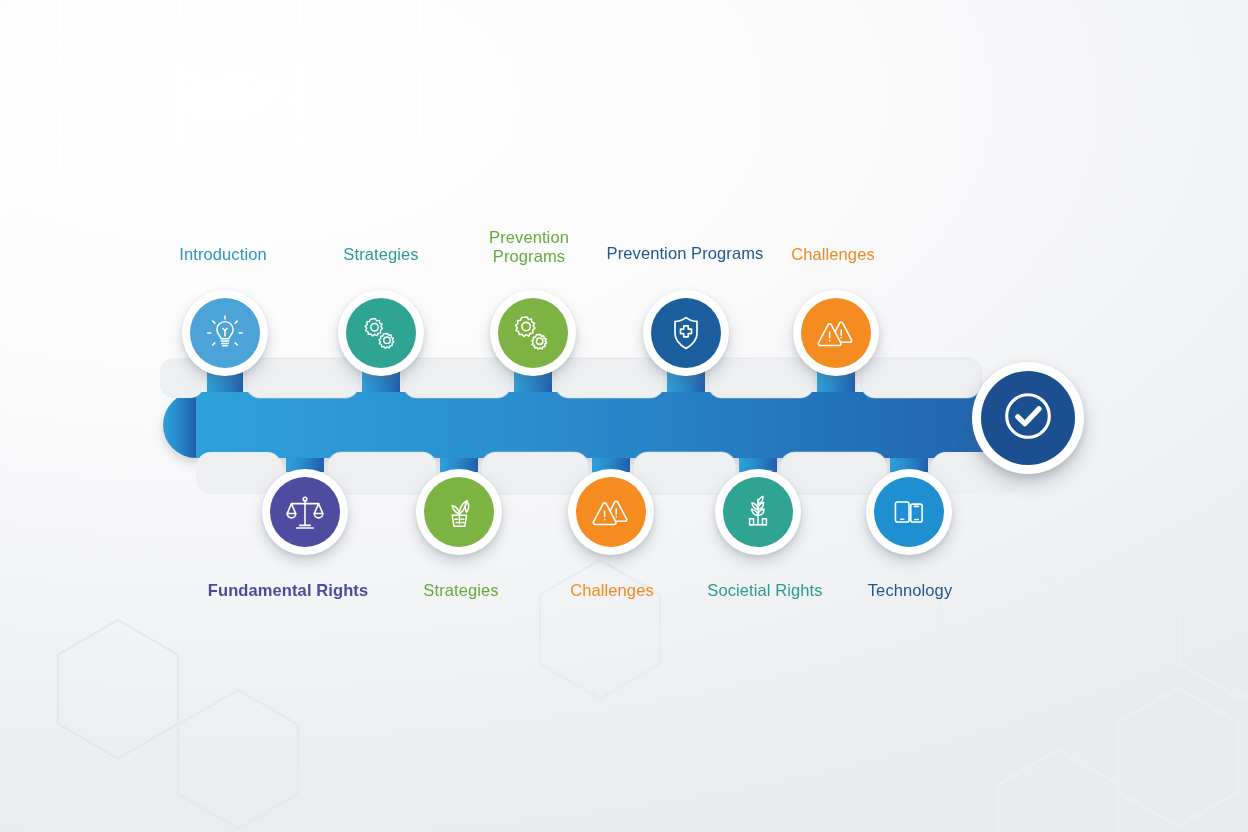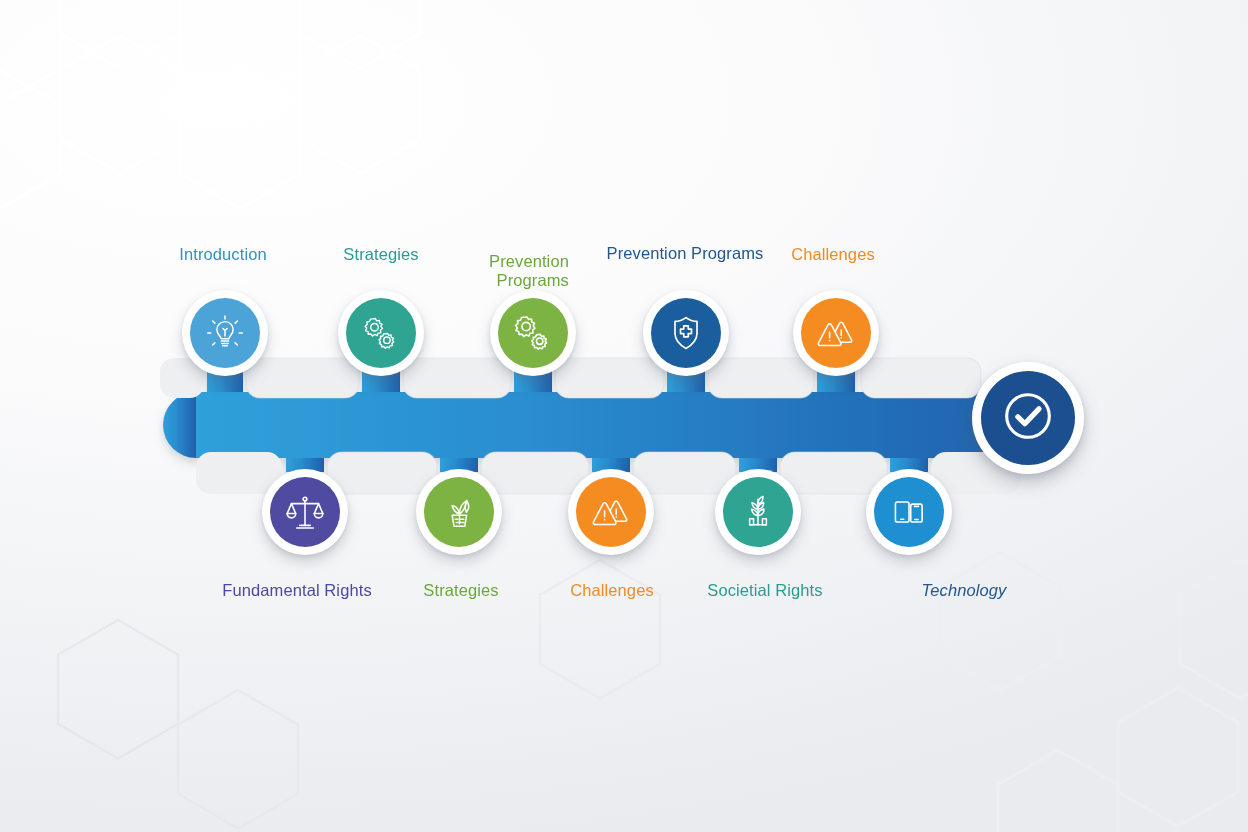--- a/index.html
+++ b/index.html
@@ -156,21 +156,21 @@
         <rect x="327" y="452" width="110" height="42" rx="15"></rect>
         <rect x="481" y="452" width="108" height="42" rx="15"></rect>
         <rect x="633" y="452" width="103" height="42" rx="15"></rect>
         <rect x="780" y="452" width="107" height="42" rx="15"></rect>
       </g>
     </svg>
   </div>
 
   <div class="lbl top" style="left:223px;top:245px;color:#2e93c9;">Introduction</div>
   <div class="lbl top" style="left:381px;top:245px;color:#2b9a90;">Strategies</div>
-  <div class="lbl top" style="left:529px;top:252px;color:#6aa83b;text-align:right;">Prevention
+  <div class="lbl top" style="left:529px;top:228px;color:#6aa83b;">Prevention
 Programs</div>
   <div class="lbl top" style="left:685px;top:244px;color:#23578f;">Prevention Programs</div>
   <div class="lbl top" style="left:833px;top:245px;color:#ef8b22;">Challenges</div>
 
   <div class="node" style="left:182px;top:290px;">
     <div class="disc" style="background:#4ba3d8;">
       <span>
         <svg width="42" height="42" viewBox="0 0 48 48" fill="none" stroke="#fff" stroke-width="1.7" stroke-linecap="round" stroke-linejoin="round">
           <path d="M24 11c-5.2 0-9.3 4.1-9.3 9.1 0 3.3 1.7 5.6 3.2 7.3 1 1.2 1.6 2.1 1.7 3.2h8.8c.1-1.1.7-2 1.7-3.2 1.5-1.7 3.2-4 3.2-7.3C33.3 15.1 29.2 11 24 11z"></path>
           <path d="M19.8 33.2h8.4M20.3 36h7.4M21.4 38.6h5.2"></path>
@@ -312,19 +312,19 @@
           <rect x="8.5" y="12.5" width="15.5" height="23" rx="2.2"></rect>
           <path d="M14.5 32.3h3.5"></path>
           <rect x="26" y="15" width="13" height="20.5" rx="2"></rect>
           <path d="M30.5 32.5h4"></path>
           <path d="M30.2 17.6h4.6"></path>
         </svg>
       </span>
     </div>
   </div>
 
-  <div class="lbl bot" style="left:297px;top:581px;color:#4c4aa0;">Fundamental Rights</div>
+  <div class="lbl bot" style="left:288px;top:581px;color:#4c4aa0;font-weight:bold;">Fundamental Rights</div>
   <div class="lbl bot" style="left:461px;top:581px;color:#6aa83b;">Strategies</div>
   <div class="lbl bot" style="left:612px;top:581px;color:#ef8b22;">Challenges</div>
   <div class="lbl bot" style="left:765px;top:581px;color:#2b9a90;">Societial Rights</div>
-  <div class="lbl bot" style="left:964px;top:581px;color:#23578f;font-style:italic;">Technology</div>
+  <div class="lbl bot" style="left:910px;top:581px;color:#23578f;">Technology</div>
 
 </div>
 
 </body></html>

